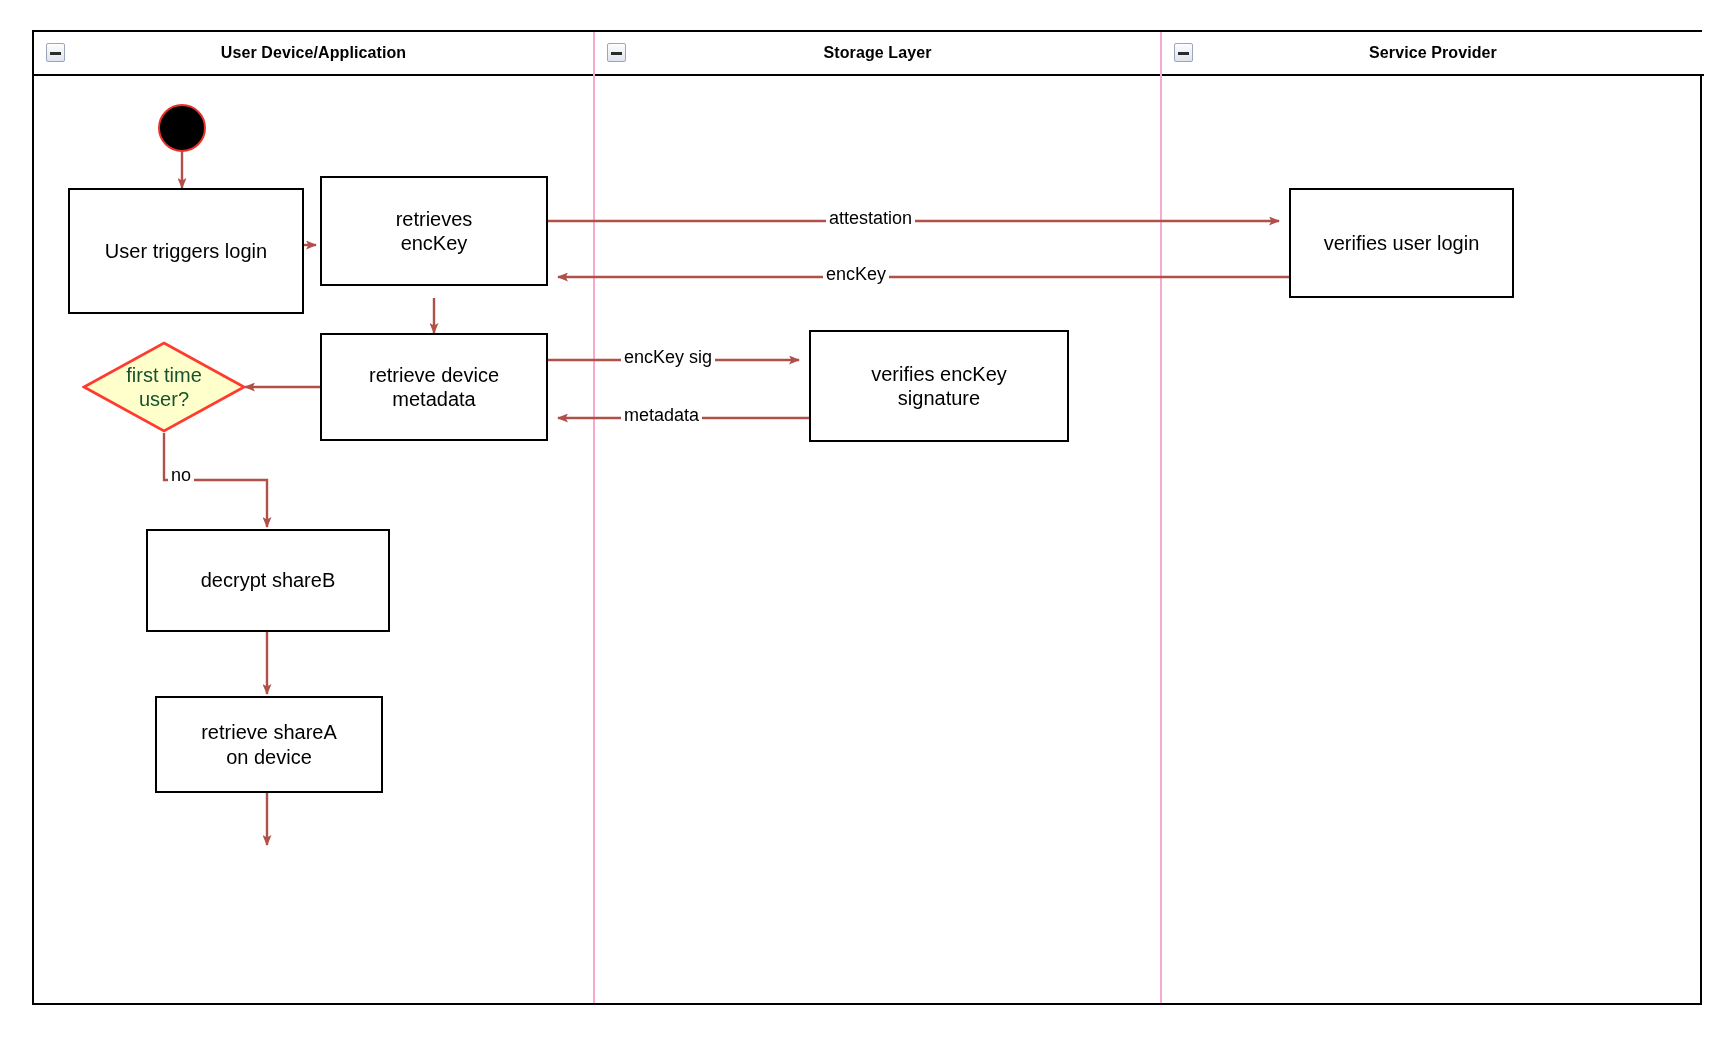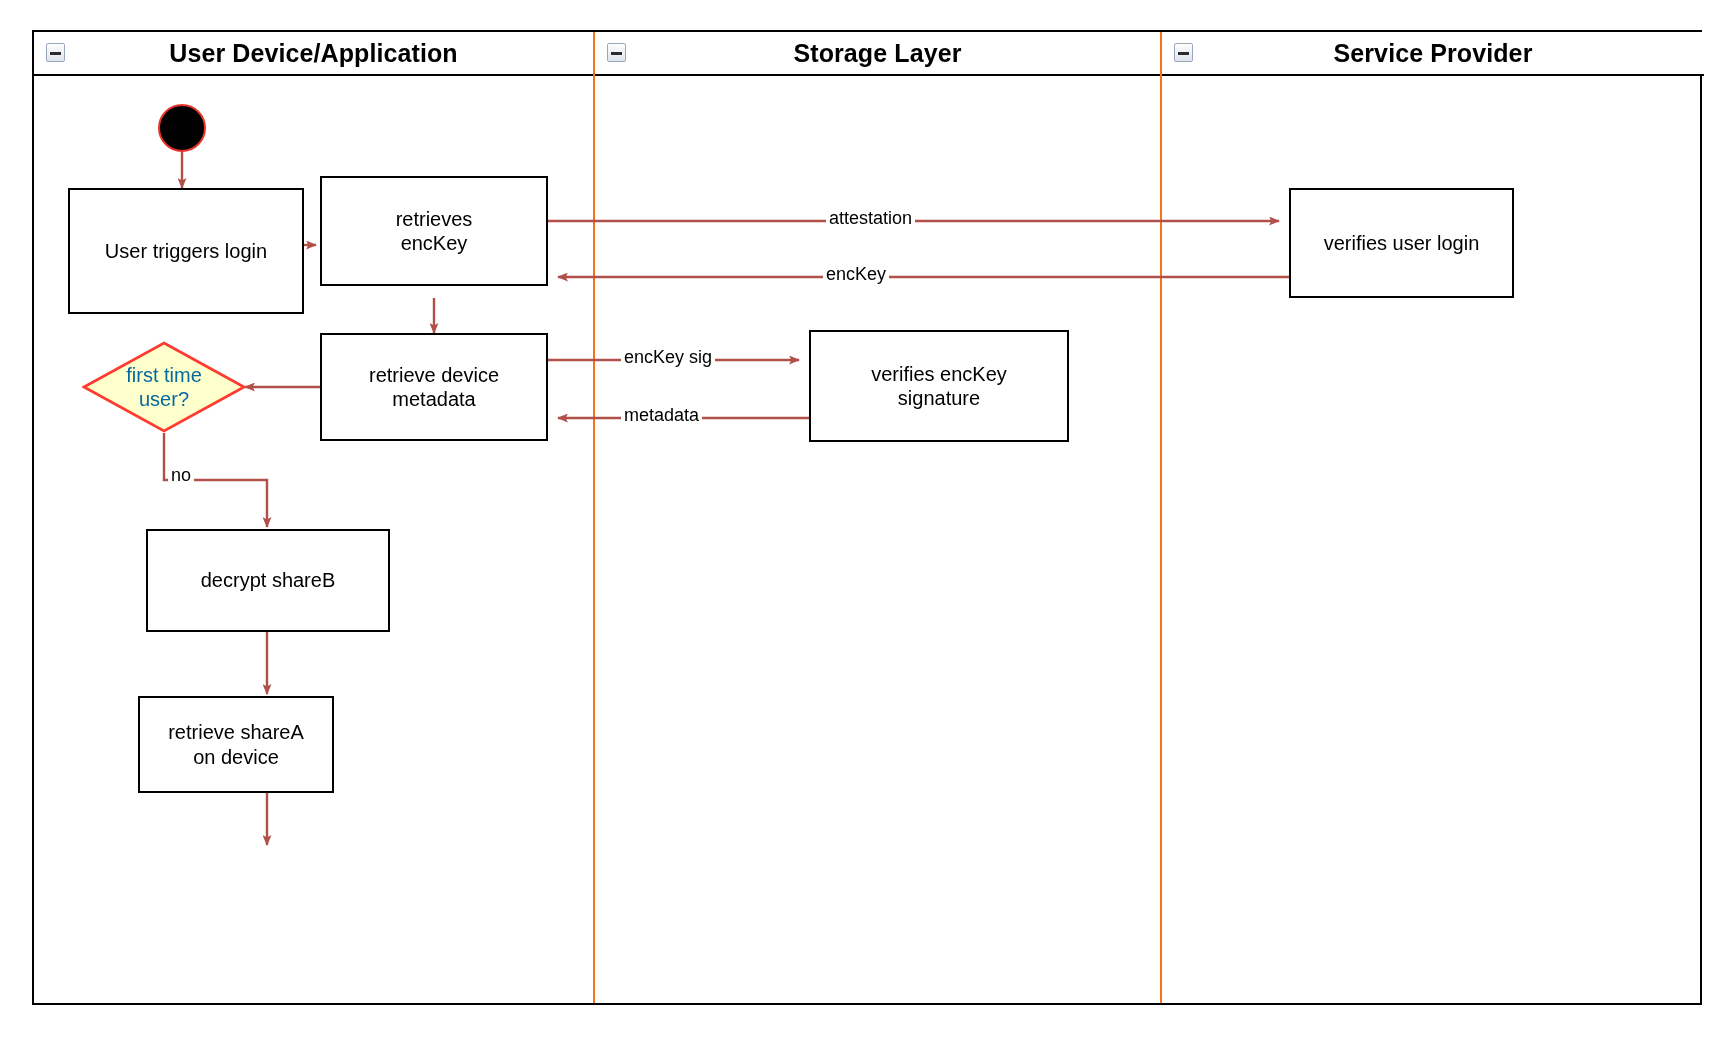--- a/index.html
+++ b/index.html
@@ -25,36 +25,36 @@
     border: 2px solid #000000;
     box-sizing: border-box;
     background: #ffffff;
   }
   .lane {
     position: absolute;
     top: 0;
     height: 100%;
     box-sizing: border-box;
   }
-  .lane.divider { border-left: 2px solid #f97316; }
+  .lane.divider { border-left: 2px solid #f9a8d4; }
   .lane-header {
     position: absolute;
     top: 0;
     left: 0;
     right: 0;
     height: 44px;
     border-bottom: 2px solid #000000;
     box-sizing: border-box;
     display: flex;
     align-items: center;
     justify-content: center;
     background: #ffffff;
   }
   .lane-title {
-    font-size: 25px;
+    font-size: 16px;
     font-weight: bold;
     color: #000000;
     letter-spacing: 0.1px;
     white-space: nowrap;
   }
   .collapse-icon {
     position: absolute;
     left: 12px;
     top: 11px;
     width: 19px;
@@ -106,21 +106,21 @@
   }
   .decision .dia-label {
     position: absolute;
     left: 0; top: 0; right: 0; bottom: 0;
     display: flex;
     align-items: center;
     justify-content: center;
     text-align: center;
     font-size: 20px;
     line-height: 1.2;
-    color: #0369a1;
+    color: #14532d;
     white-space: pre-line;
     z-index: 2;
     pointer-events: none;
   }
   svg.edges {
     position: absolute;
     left: 0; top: 0;
     width: 1732px;
     height: 1038px;
     overflow: visible;
@@ -229,21 +229,21 @@
   <div class="decision" style="left:82px; top:341px;">
     <svg width="164" height="92" viewBox="0 0 164 92" xmlns="http://www.w3.org/2000/svg" style="position:absolute;left:0;top:0;">
       <polygon points="82,2 162,46 82,90 2,46" fill="#ffffcc" stroke="#ff3b30" stroke-width="2.6"></polygon>
     </svg>
     <span class="dia-label">first time
 user?</span>
   </div>
 
   <div class="node" style="left:146px; top:529px; width:244px; height:103px;">decrypt shareB</div>
 
-  <div class="node" style="left:138px; top:696px; width:196px; height:97px;">retrieve shareA
+  <div class="node" style="left:155px; top:696px; width:228px; height:97px;">retrieve shareA
 on device</div>
 
 
   <div class="node" style="left:809px; top:330px; width:260px; height:112px;">verifies encKey
 signature</div>
 
   <div class="node" style="left:1289px; top:188px; width:225px; height:110px;">verifies user login</div>
 
 </div>
 

